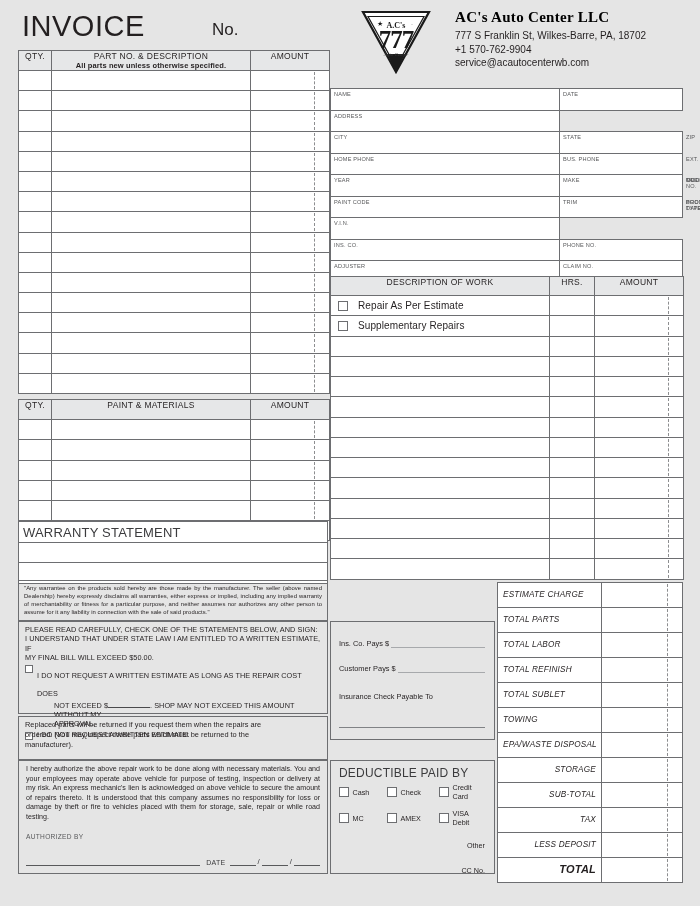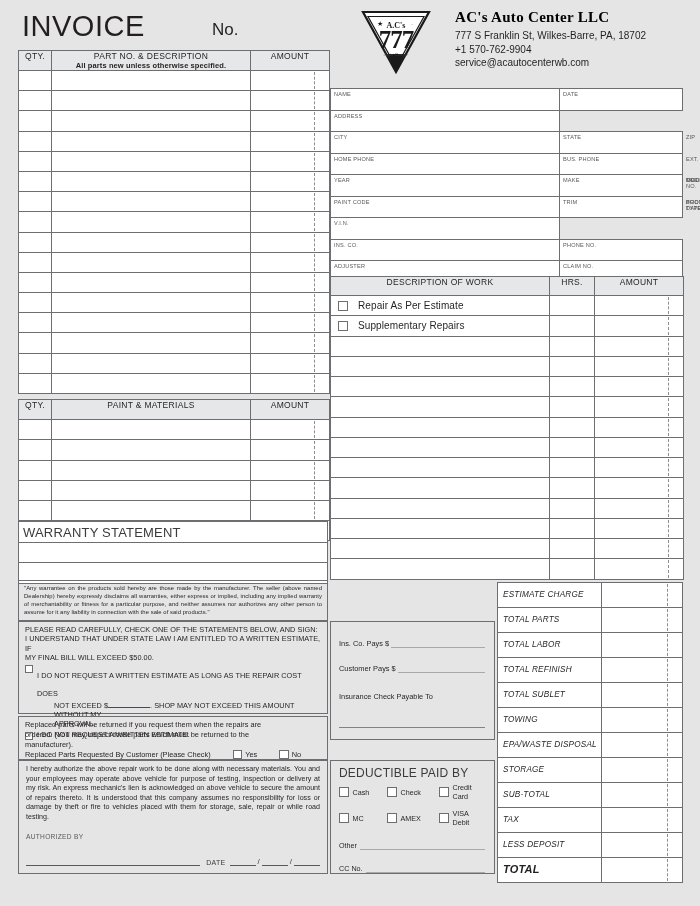--- a/index.html
+++ b/index.html
@@ -338,37 +338,38 @@
     color: #231f20;
   }
   .ded-item { display: flex; align-items: center; }
   .ded-item .cbox-md { margin-right: 4px; }
   .ded-row {
     display: flex;
     align-items: flex-end;
     font-size: 7.2px;
     color: #231f20;
     margin-top: 14px;
+    flex-direction: column;
   }
   .ded-row .ul { flex: 1 1 auto; border-bottom: 1px solid #a7a9ac; height: 1px; margin-left: 3px; }
 
   
   #totals-table { left: 497px; top: 582px; width: 185px; }
   #totals-table td { height: 24px; font-style: italic; }
   #totals-table .c-lbl { width: 103px; }
   #totals-table .c-val { width: 80px; }
   .tot-lbl {
     font-size: 8.2px;
     color: #231f20;
     letter-spacing: 0.2px;
     padding: 0 5px 0 5px;
     line-height: 23px;
     white-space: nowrap;
   }
-  .tot-lbl.right { text-align: left; }
+  .tot-lbl.right { text-align: right; }
   .tot-lbl.bold { font-weight: bold; font-size: 11px; }
 </style>
 </head>
 <body>
 
 <div id="page">
 
   <div id="header">
     <div class="invoice-word">INVOICE</div>
     <div class="no-word">No.</div>
@@ -564,29 +565,20 @@
     <div class="est-chk-row">
       <span class="cbox"></span>
       <span class="est-line">I DO NOT REQUEST A WRITTEN ESTIMATE.</span>
     </div>
   </div>
 
   <div id="replaced-box">
     <div class="rep-line">Replaced parts will be returned if you request them when the repairs are</div>
     <div class="rep-line">ordered. (You may inspect those parts which must be returned to the</div>
     <div class="rep-line">manufacturer).</div>
-    <div class="rep-check-row">
-      <span>Replaced Parts Requested By Customer (Please Check)</span>
-      <span style="width:22px"></span>
-      <span class="cbox-md"></span>
-      <span>Yes</span>
-      <span style="width:22px"></span>
-      <span class="cbox-md"></span>
-      <span>No</span>
-    </div>
   </div>
 
   <div id="auth-box">
     <div class="auth-text">I hereby authorize the above repair work to be done along with necessary materials. You and your employees may operate above vehicle for purpose of testing, inspection or delivery at my risk. An express mechanic's lien is acknowledged on above vehicle to secure the amount of repairs thereto. It is understood that this company assumes no responsibility for loss or damage by theft or fire to vehicles placed with them for storage, sale, repair or while road testing.</div>
     <div class="auth-by">AUTHORIZED BY</div>
     <div class="sig-row">
       <span class="sig-line"></span>
       <span class="date-word">DATE</span>
       <span class="date-seg"></span>
       <span class="slash">/</span>

